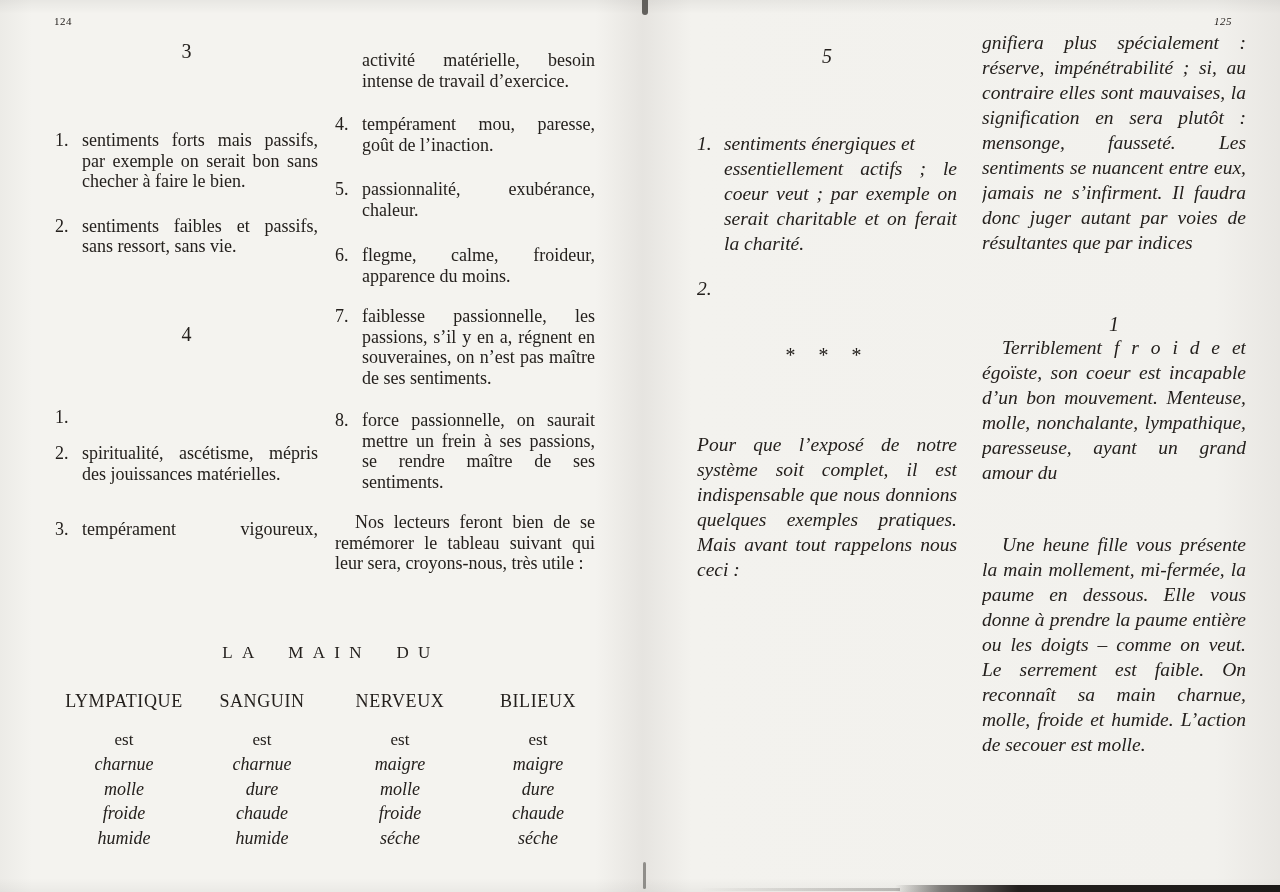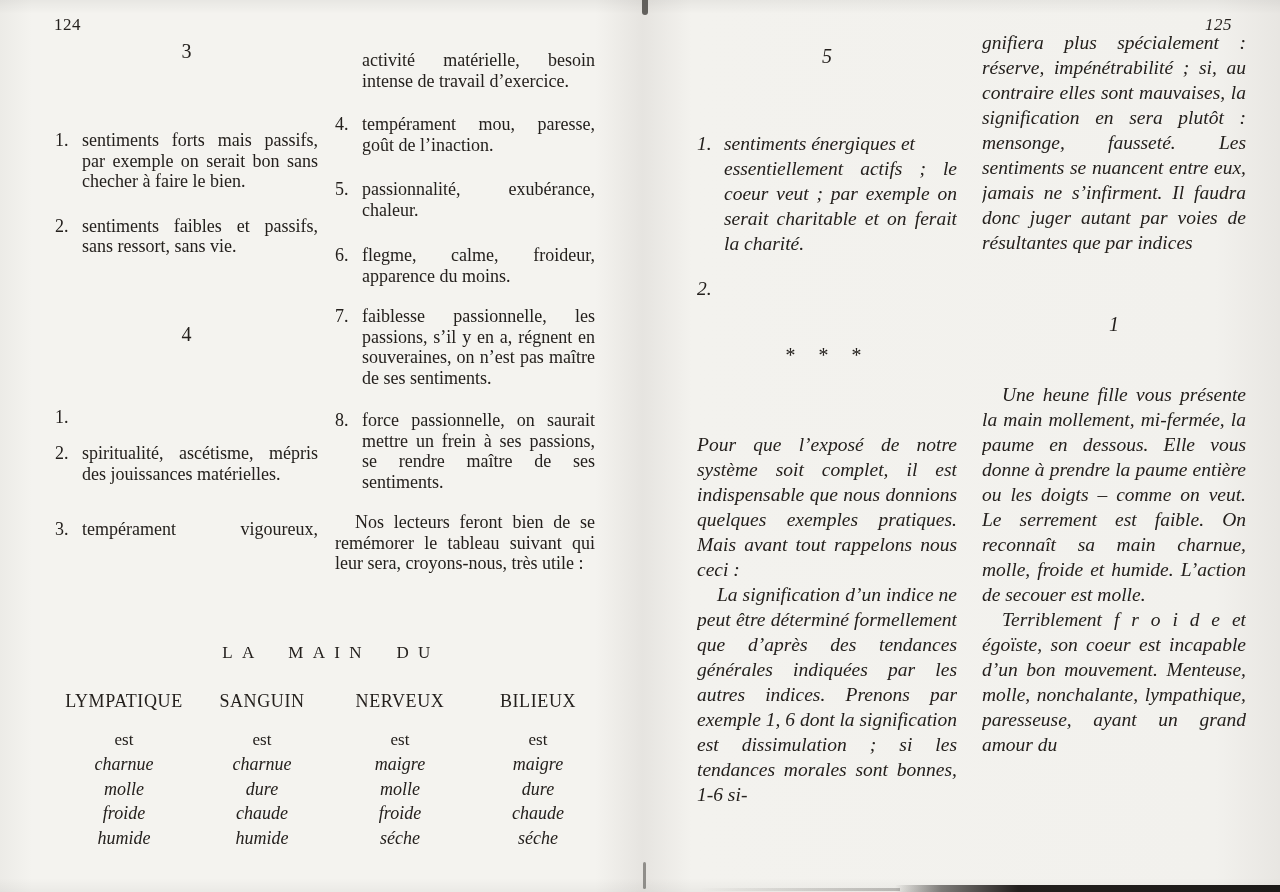--- a/index.html
+++ b/index.html
@@ -9,21 +9,21 @@
     position:relative; width:1280px; height:892px; overflow:hidden;
     font-family:"Liberation Serif","DejaVu Serif",serif;
     color:#24201d;
     background:
       linear-gradient(180deg, rgba(0,0,0,0.05) 0px, rgba(0,0,0,0) 14px, rgba(0,0,0,0) 878px, rgba(0,0,0,0.04) 892px),
       linear-gradient(90deg, #ecebe7 0%, #f4f3ef 2.5%, #f4f3ef 46.5%, #e6e4e0 50.2%, #f3f2ee 54%, #f2f1ed 95%, #e8e6e2 100%);
   }
   .page { position:absolute; top:0; width:640px; height:892px; }
   .page-left  { left:0; }
   .page-right { left:640px;font-style:italic; }
-  .pagenum { position:absolute; font-size:17px; letter-spacing:0.5px; }
+  .pagenum { position:absolute; font-size:11px; letter-spacing:0.5px; }
   .col { position:absolute; overflow:hidden; }
   .lp  { font-size:18px;   line-height:20.5px; }
   .rp  { font-size:19.5px; line-height:25px; }
   .heading { text-align:center; font-size:20px; line-height:22px; }
   .item { display:flex; }
   .item .num { flex:0 0 27px; }
   .item .txt { flex:1; text-align:justify; }
   .just-last .txt { text-align-last:justify; }
   .hang { margin-left:27px; text-align:justify; }
   .para { text-align:justify; }
@@ -167,30 +167,29 @@
           <span>essentiellement actifs ; le coeur veut ; par exemple on serait charitable et on ferait la charité.</span>
         </span>
       </div>
       <div class="item" style="margin-top:20px;">
         <span class="num">2.</span>
       </div>
 
       <div class="sep" style="margin-top:42px;">* * *</div>
 
       <div class="para" style="margin-top:64px;">Pour que l’exposé de notre système soit complet, il est indispensable que nous donnions quelques exemples pratiques. Mais avant tout rappelons nous ceci :</div>
-      <div class="para indent">La signification d’un indice ne peut être déterminé formellement que d’après des tendances générales indiquées par les autres indices. Prenons par exemple 1, 6 dont la signification est dissimulation ; si les tendances morales sont bonnes, 1-6 si-</div>
     </div>
 
     <div class="col rp" style="left:342px; top:24px; width:264px; height:800px;">
       <div class="para" style="margin-top:6px;">gnifiera plus spécialement : réserve, impénétrabilité ; si, au contraire elles sont mauvaises, la signification en sera plutôt : mensonge, fausseté. Les sentiments se nuancent entre eux, jamais ne s’infirment. Il faudra donc juger autant par voies de résultantes que par indices</div>
 
       <div class="heading" style="margin-top:58px;">1</div>
 
+      <div class="para indent">Terriblement f r o i d e et égoïste, son coeur est incapable d’un bon mouvement. Menteuse, molle, nonchalante, lympathique, paresseuse, ayant un grand amour du</div>
       <div class="para indent" style="margin-top:47px;">Une heune fille vous présente la main mollement, mi-fermée, la paume en dessous. Elle vous donne à prendre la paume entière ou les doigts – comme on veut. Le serrement est faible. On reconnaît sa main charnue, molle, froide et humide. L’action de secouer est molle.</div>
-      <div class="para indent">Terriblement f r o i d e et égoïste, son coeur est incapable d’un bon mouvement. Menteuse, molle, nonchalante, lympathique, paresseuse, ayant un grand amour du</div>
     </div>
   </div>
 
   <div class="gutter-top-mark"></div>
   <div class="gutter-bottom-mark"></div>
   <div class="bottom-edge-faint"></div>
   <div class="bottom-edge-shadow"></div>
 
 </div>
 

